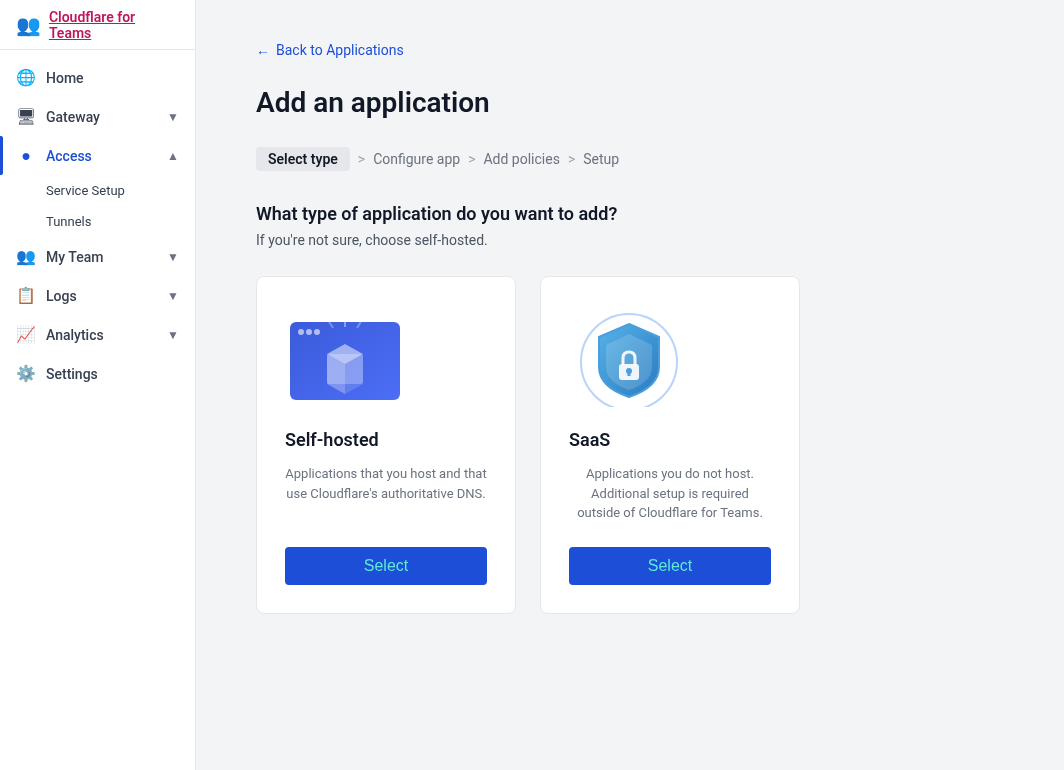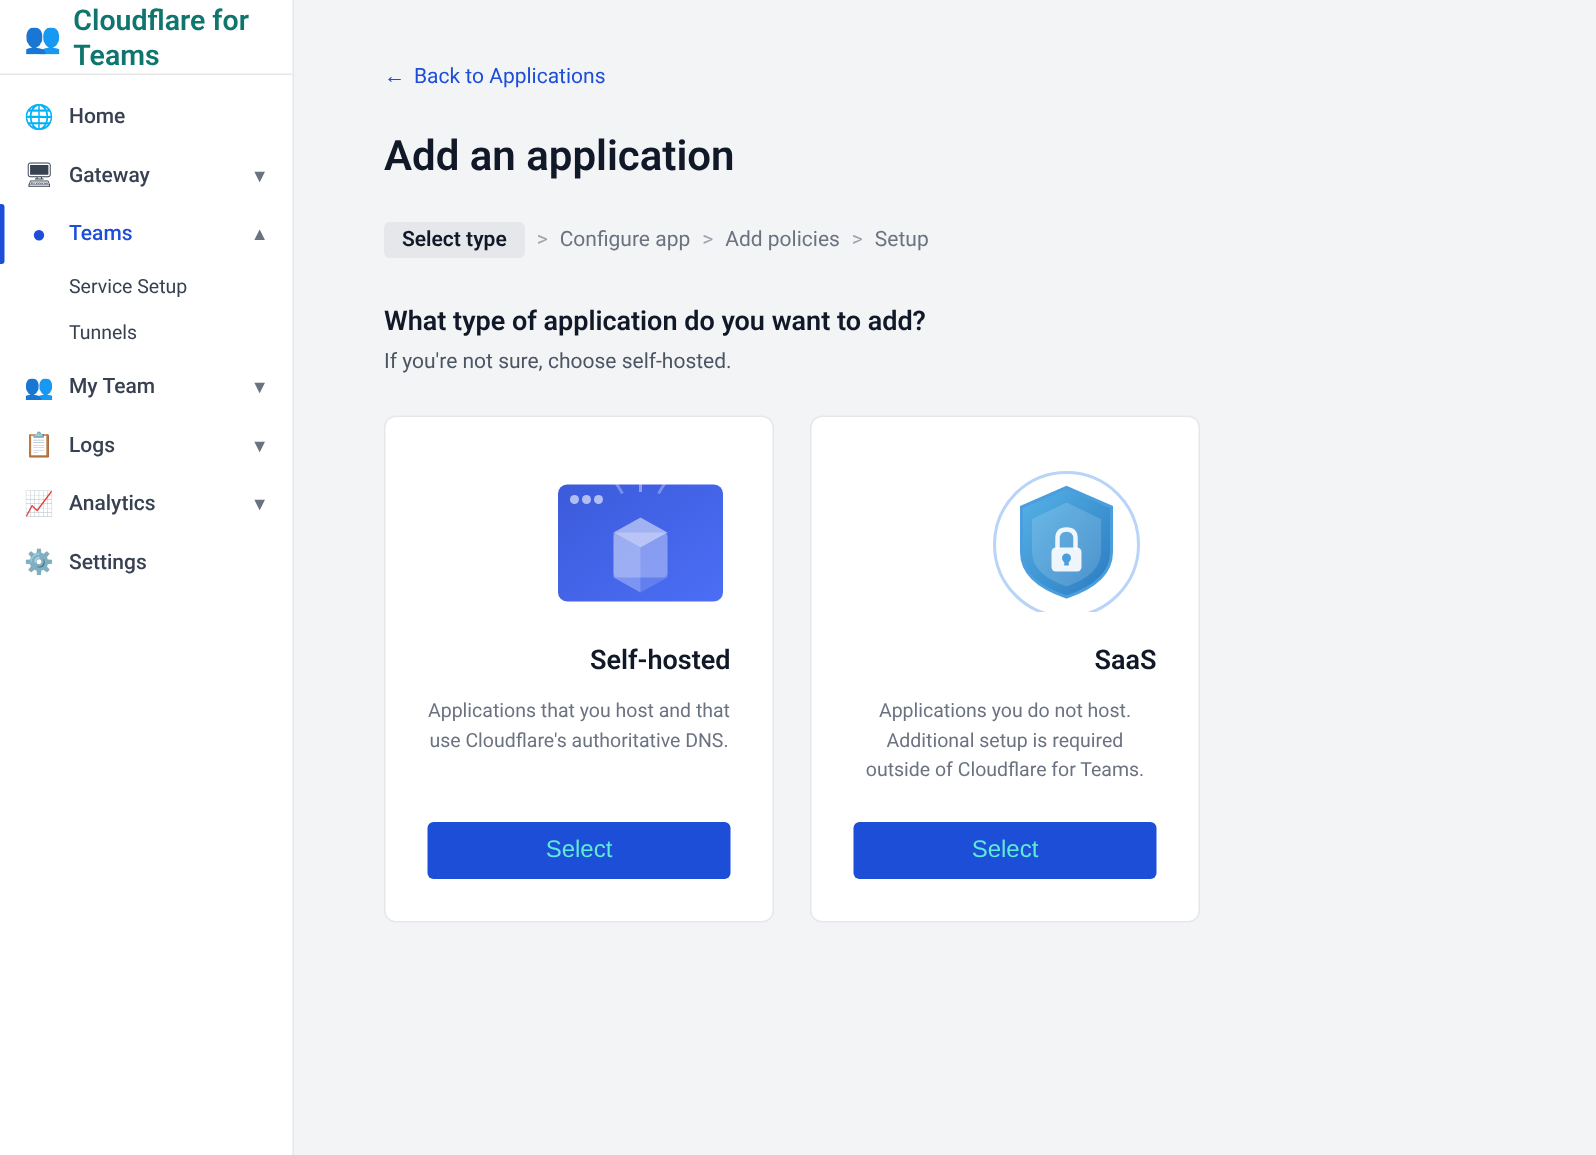--- a/index.html
+++ b/index.html
@@ -20,23 +20,24 @@
       align-items: center;
       gap: 8px;
       padding: 14px 16px;
       border-bottom: 1px solid #e5e7eb;
       height: 50px;
     }
     .sidebar-brand-icon {
       font-size: 20px;
     }
     .sidebar-brand-text {
-      font-size: 19px;
-      font-weight: 600;
-      color: #0f766e;
+      font-size: 14px;
+      font-weight: 600;
+      color: #be185d;
+      text-decoration: underline;
     }
     .sidebar-nav {
       padding: 8px 0;
       flex: 1;
     }
     .nav-item {
       display: flex;
       align-items: center;
       gap: 10px;
       padding: 10px 16px;
@@ -142,21 +143,21 @@
       gap: 24px;
     }
     .card {
       background: #fff;
       border: 1px solid #e5e7eb;
       border-radius: 8px;
       padding: 32px 28px 28px;
       width: 260px;
       display: flex;
       flex-direction: column;
-      align-items: flex-end;
+      align-items: flex-start;
       text-align: center;
     }
     .card-illustration {
       width: 120px;
       height: 100px;
       margin-bottom: 20px;
       display: flex;
       align-items: center;
       justify-content: center;
     }
@@ -201,21 +202,21 @@
     </div>
 
     <div class="nav-item">
       <span class="nav-icon">🖥</span>
       <span>Gateway</span>
       <span class="nav-chevron">▼</span>
     </div>
 
     <div class="nav-item active">
       <span class="nav-icon" style="color:#1d4ed8;">●</span>
-      <span>Teams</span>
+      <span>Access</span>
       <span class="nav-chevron">▲</span>
     </div>
 
     <div class="nav-sub-item">
       <span>Service Setup</span>
     </div>
     <div class="nav-sub-item">
       <span>Tunnels</span>
     </div>
 

